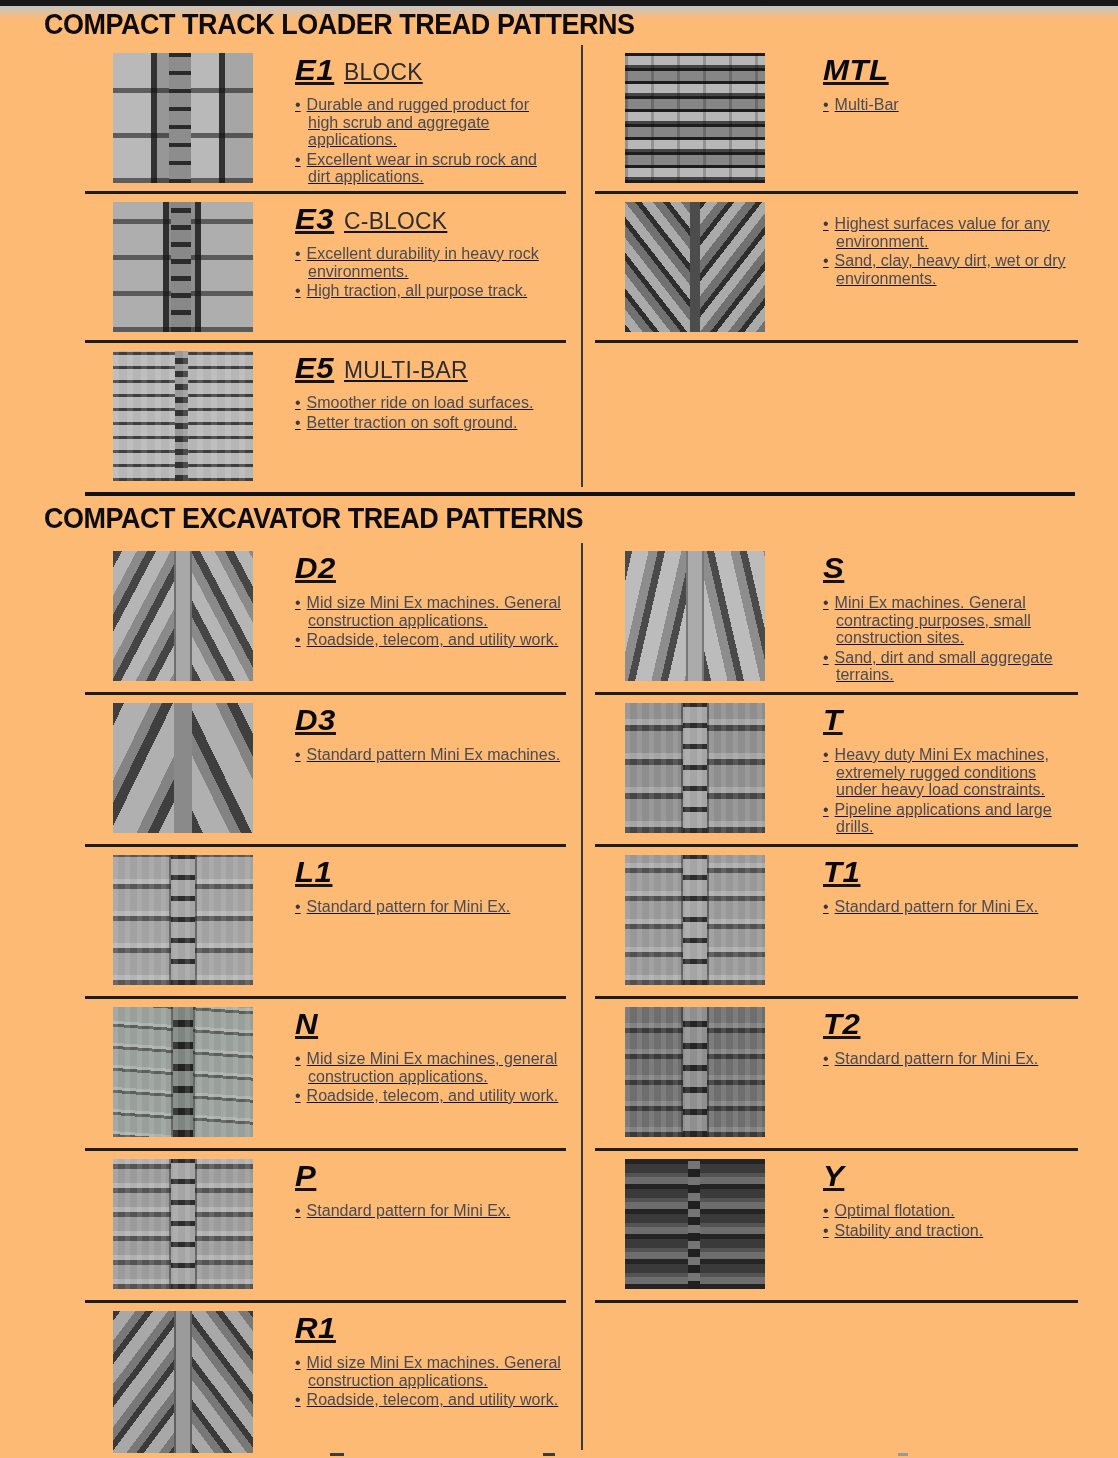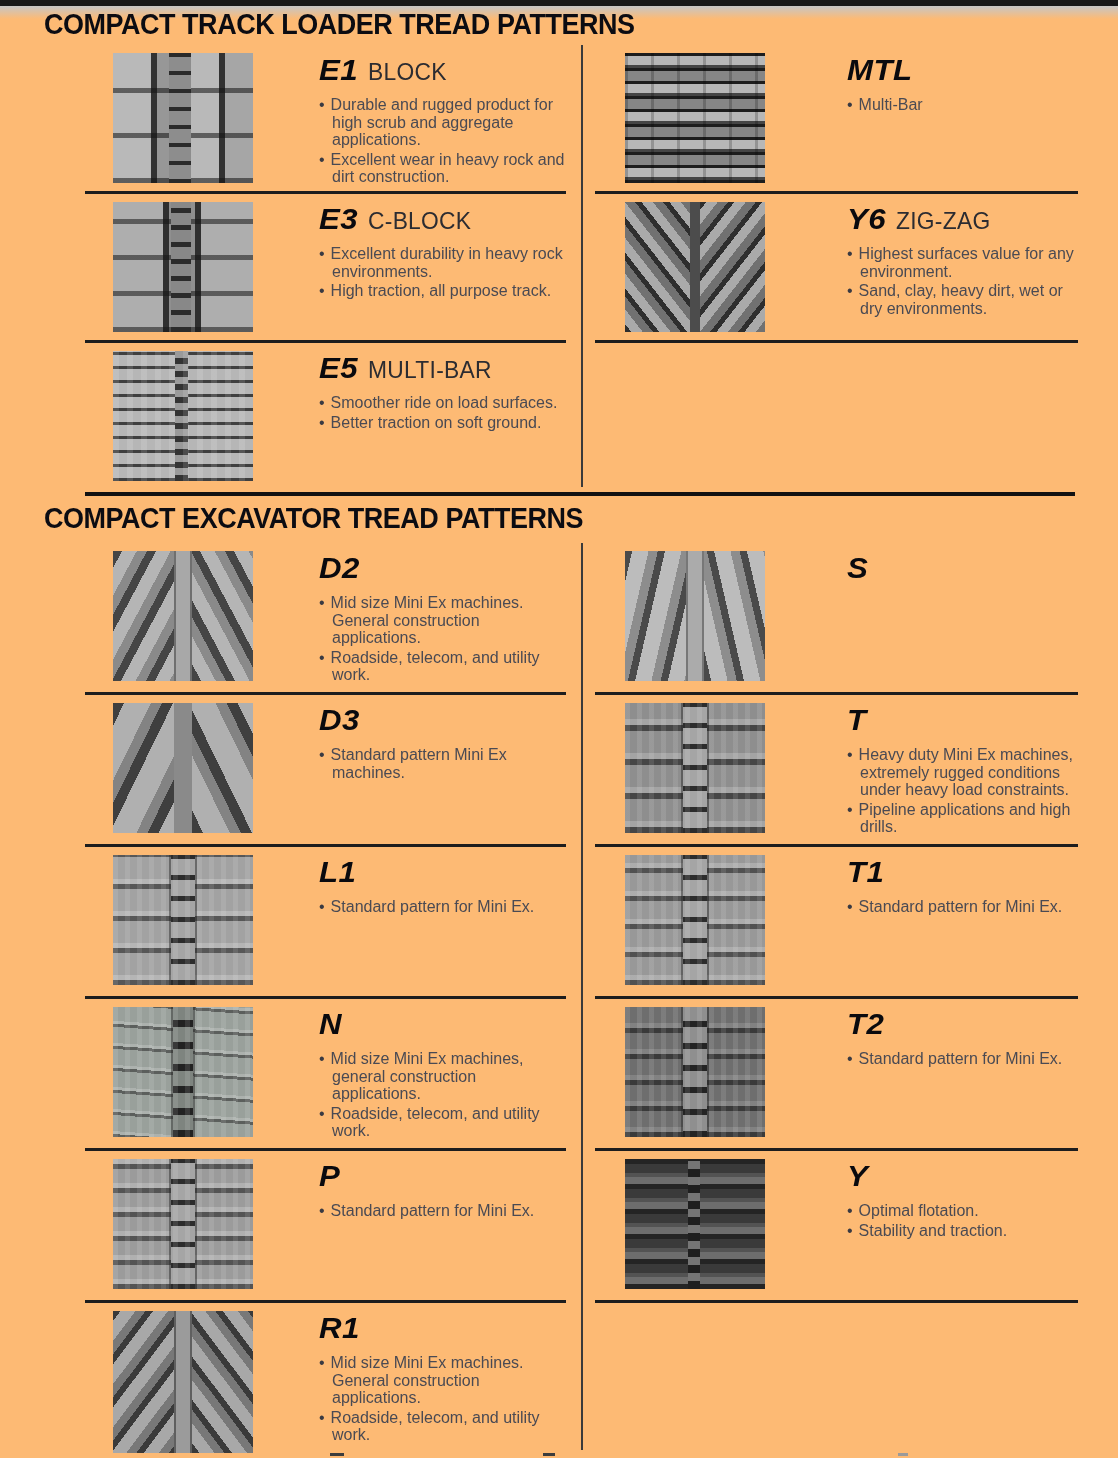--- a/index.html
+++ b/index.html
@@ -37,21 +37,21 @@
 
   
   .row{box-sizing:border-box;display:flex;align-items:flex-start;
     padding:8px 0 0 28px;border-bottom:3px solid #1d1d1d;}
   #s1-body .row{height:149px;}
   #s2-body .row{height:152px;}
   .row.last{border-bottom:none;}
   .col-right .row{padding-left:30px;gap:16px;}
   .spacer{height:152px;}
 
-  .info{margin-left:66px;width:268px;padding-top:2px;}
+  .info{margin-left:42px;width:268px;padding-top:2px;text-decoration:underline;}
   .logoline{display:flex;align-items:baseline;gap:11px;}
   .code{
     font-size:30px;line-height:30px;font-weight:900;font-style:italic;
     letter-spacing:.5px;color:#0a0a0e;transform:scaleX(1.04);transform-origin:left bottom;
     white-space:nowrap;
   }
   .pname{
     font-size:24px;line-height:26px;font-weight:400;color:#2c2c31;
     transform:scaleX(.95);transform-origin:left bottom;white-space:nowrap;letter-spacing:.3px;
   }
@@ -139,21 +139,21 @@
     <div class="col col-left">
       <div class="row">
         <div class="tread t-e1"></div>
         <div class="info">
           <div class="logoline">
             <span class="code">E1</span>
             <span class="pname">BLOCK</span>
           </div>
           <ul class="bullets">
             <li>Durable and rugged product for high scrub and aggregate applications.</li>
-            <li>Excellent wear in heavy rock and dirt construction.</li>
+            <li>Excellent wear in scrub rock and dirt applications.</li>
           </ul>
         </div>
       </div>
       <div class="row">
         <div class="tread t-e3"></div>
         <div class="info">
           <div class="logoline">
             <span class="code">E3</span>
             <span class="pname">C-BLOCK</span>
           </div>
@@ -186,24 +186,20 @@
             <span class="code">MTL</span>
           </div>
           <ul class="bullets">
             <li>Multi-Bar</li>
           </ul>
         </div>
       </div>
       <div class="row">
         <div class="tread t-y6"></div>
         <div class="info">
-          <div class="logoline">
-            <span class="code">Y6</span>
-            <span class="pname">ZIG-ZAG</span>
-          </div>
           <ul class="bullets">
             <li>Highest surfaces value for any environment.</li>
             <li>Sand, clay, heavy dirt, wet or dry environments.</li>
           </ul>
         </div>
       </div>
     </div>
   </div>
 
   <div class="section-split"></div>
@@ -284,31 +280,35 @@
       </div>
     </div>
 
     <div class="col col-right">
       <div class="row">
         <div class="tread chv t-s"></div>
         <div class="info">
           <div class="logoline">
               <span class="code">S</span>
             </div>
+          <ul class="bullets">
+            <li>Mini Ex machines. General contracting purposes, small construction sites.</li>
+            <li>Sand, dirt and small aggregate terrains.</li>
+          </ul>
         </div>
       </div>
       <div class="row">
         <div class="tread lad t-t"></div>
         <div class="info">
           <div class="logoline">
               <span class="code">T</span>
             </div>
           <ul class="bullets">
             <li>Heavy duty Mini Ex machines, extremely rugged conditions under heavy load constraints.</li>
-            <li>Pipeline applications and high drills.</li>
+            <li>Pipeline applications and large drills.</li>
           </ul>
         </div>
       </div>
       <div class="row">
         <div class="tread lad t-t1"></div>
         <div class="info">
           <div class="logoline">
               <span class="code">T1</span>
             </div>
           <ul class="bullets">

